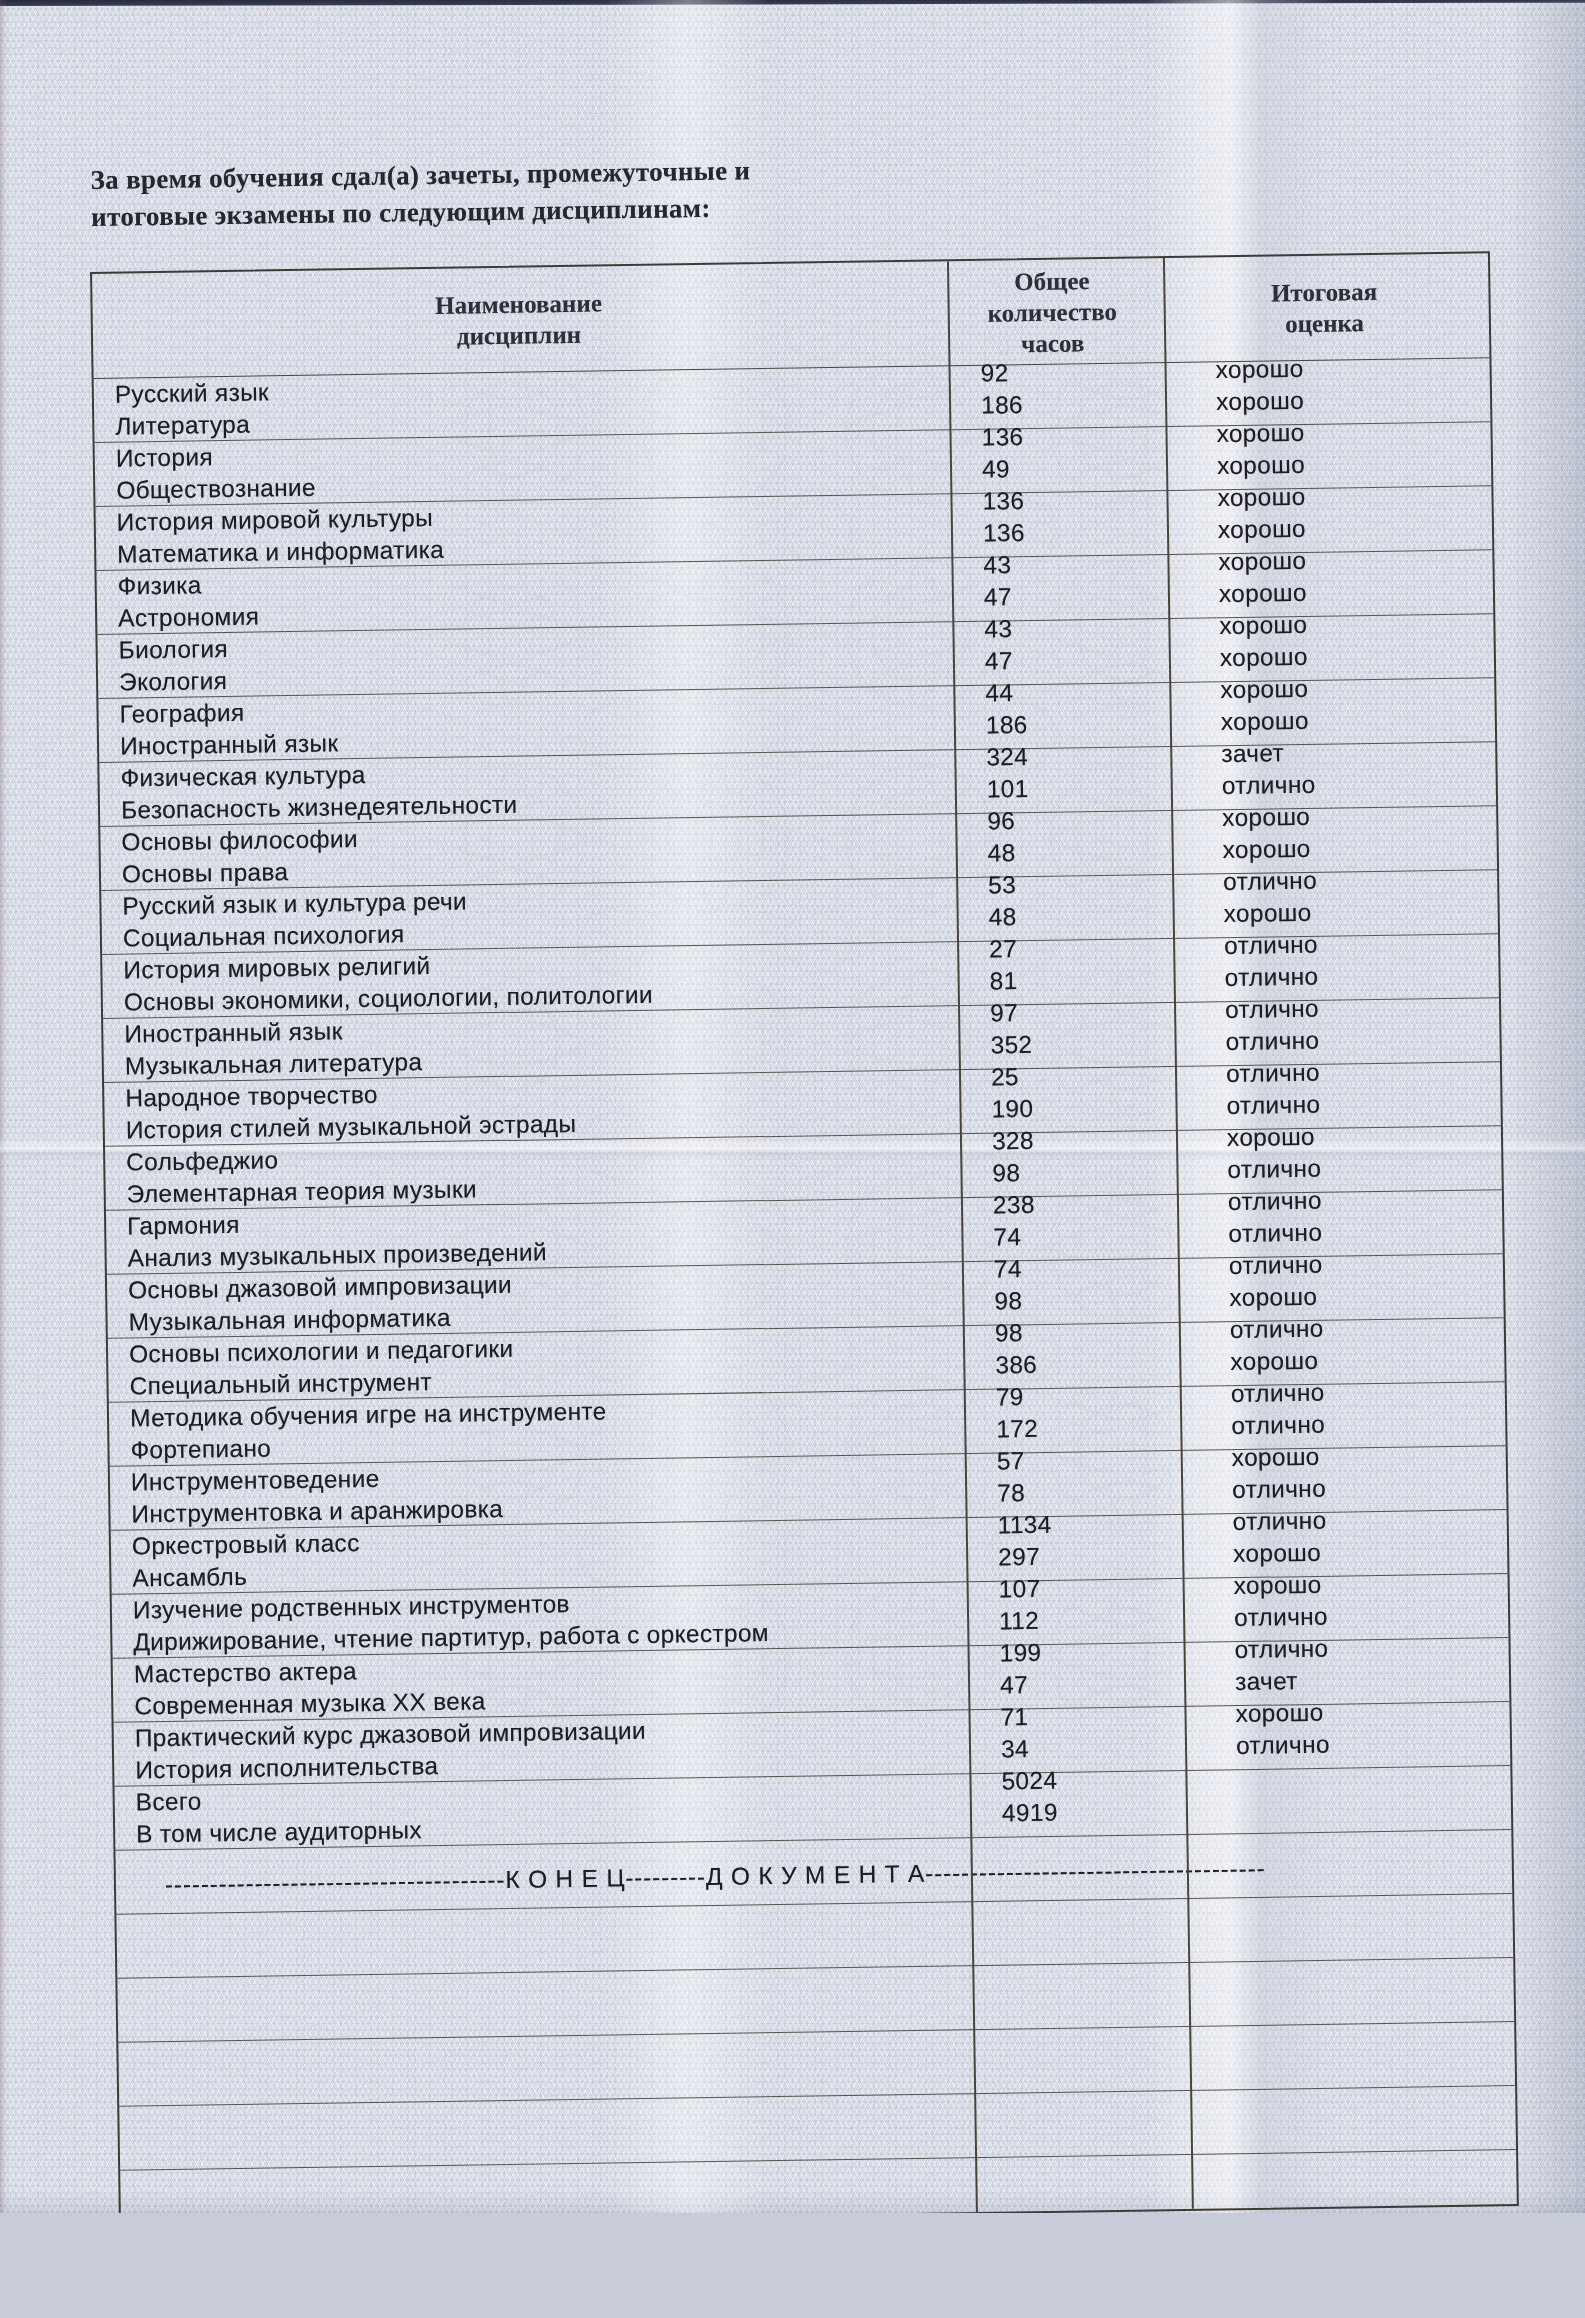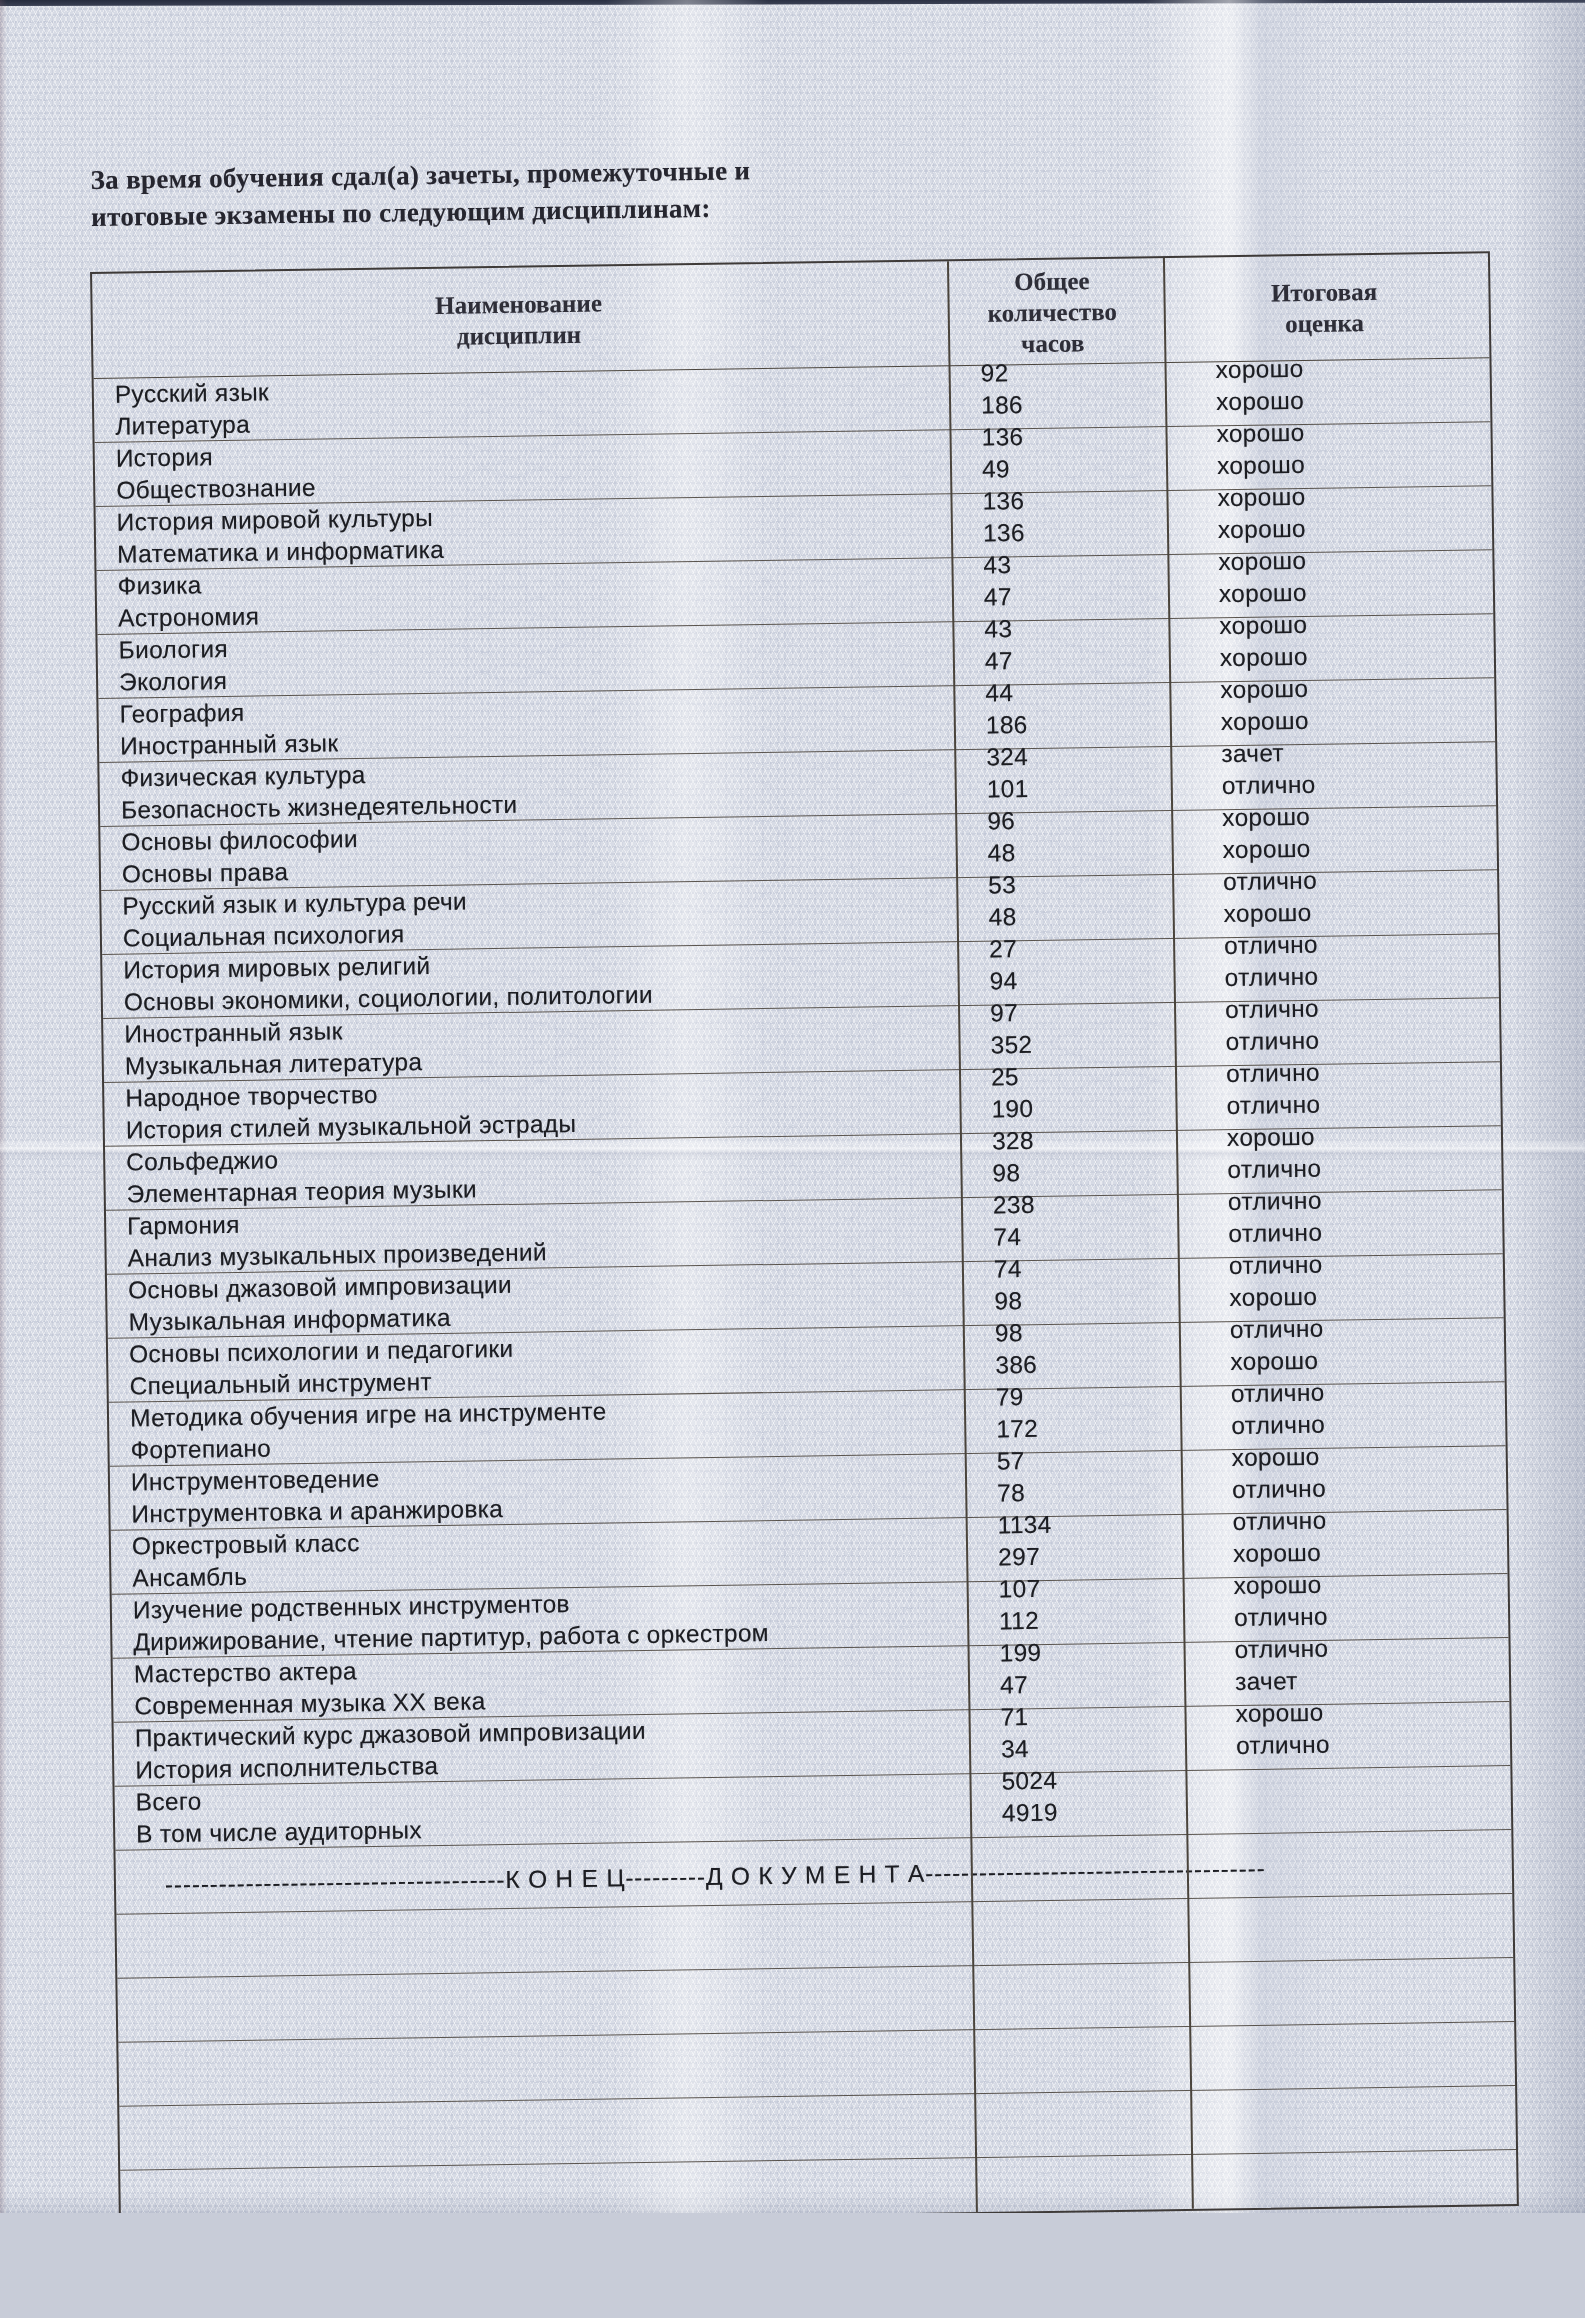--- a/index.html
+++ b/index.html
@@ -138,21 +138,21 @@
           <div class="cell">
             <div class="entry"><span class="name">Основы философии</span><span class="hours">96</span><span class="grade">хорошо</span></div>
             <div class="entry"><span class="name">Основы права</span><span class="hours">48</span><span class="grade">хорошо</span></div>
           </div>
           <div class="cell">
             <div class="entry"><span class="name">Русский язык и культура речи</span><span class="hours">53</span><span class="grade">отлично</span></div>
             <div class="entry"><span class="name">Социальная психология</span><span class="hours">48</span><span class="grade">хорошо</span></div>
           </div>
           <div class="cell">
             <div class="entry"><span class="name">История мировых религий</span><span class="hours">27</span><span class="grade">отлично</span></div>
-            <div class="entry"><span class="name">Основы экономики, социологии, политологии</span><span class="hours">94</span><span class="grade">отлично</span></div>
+            <div class="entry"><span class="name">Основы экономики, социологии, политологии</span><span class="hours">81</span><span class="grade">отлично</span></div>
           </div>
           <div class="cell">
             <div class="entry"><span class="name">Иностранный язык</span><span class="hours">97</span><span class="grade">отлично</span></div>
             <div class="entry"><span class="name">Музыкальная литература</span><span class="hours">352</span><span class="grade">отлично</span></div>
           </div>
           <div class="cell">
             <div class="entry"><span class="name">Народное творчество</span><span class="hours">25</span><span class="grade">отлично</span></div>
             <div class="entry"><span class="name">История стилей музыкальной эстрады</span><span class="hours">190</span><span class="grade">отлично</span></div>
           </div>
           <div class="cell">

